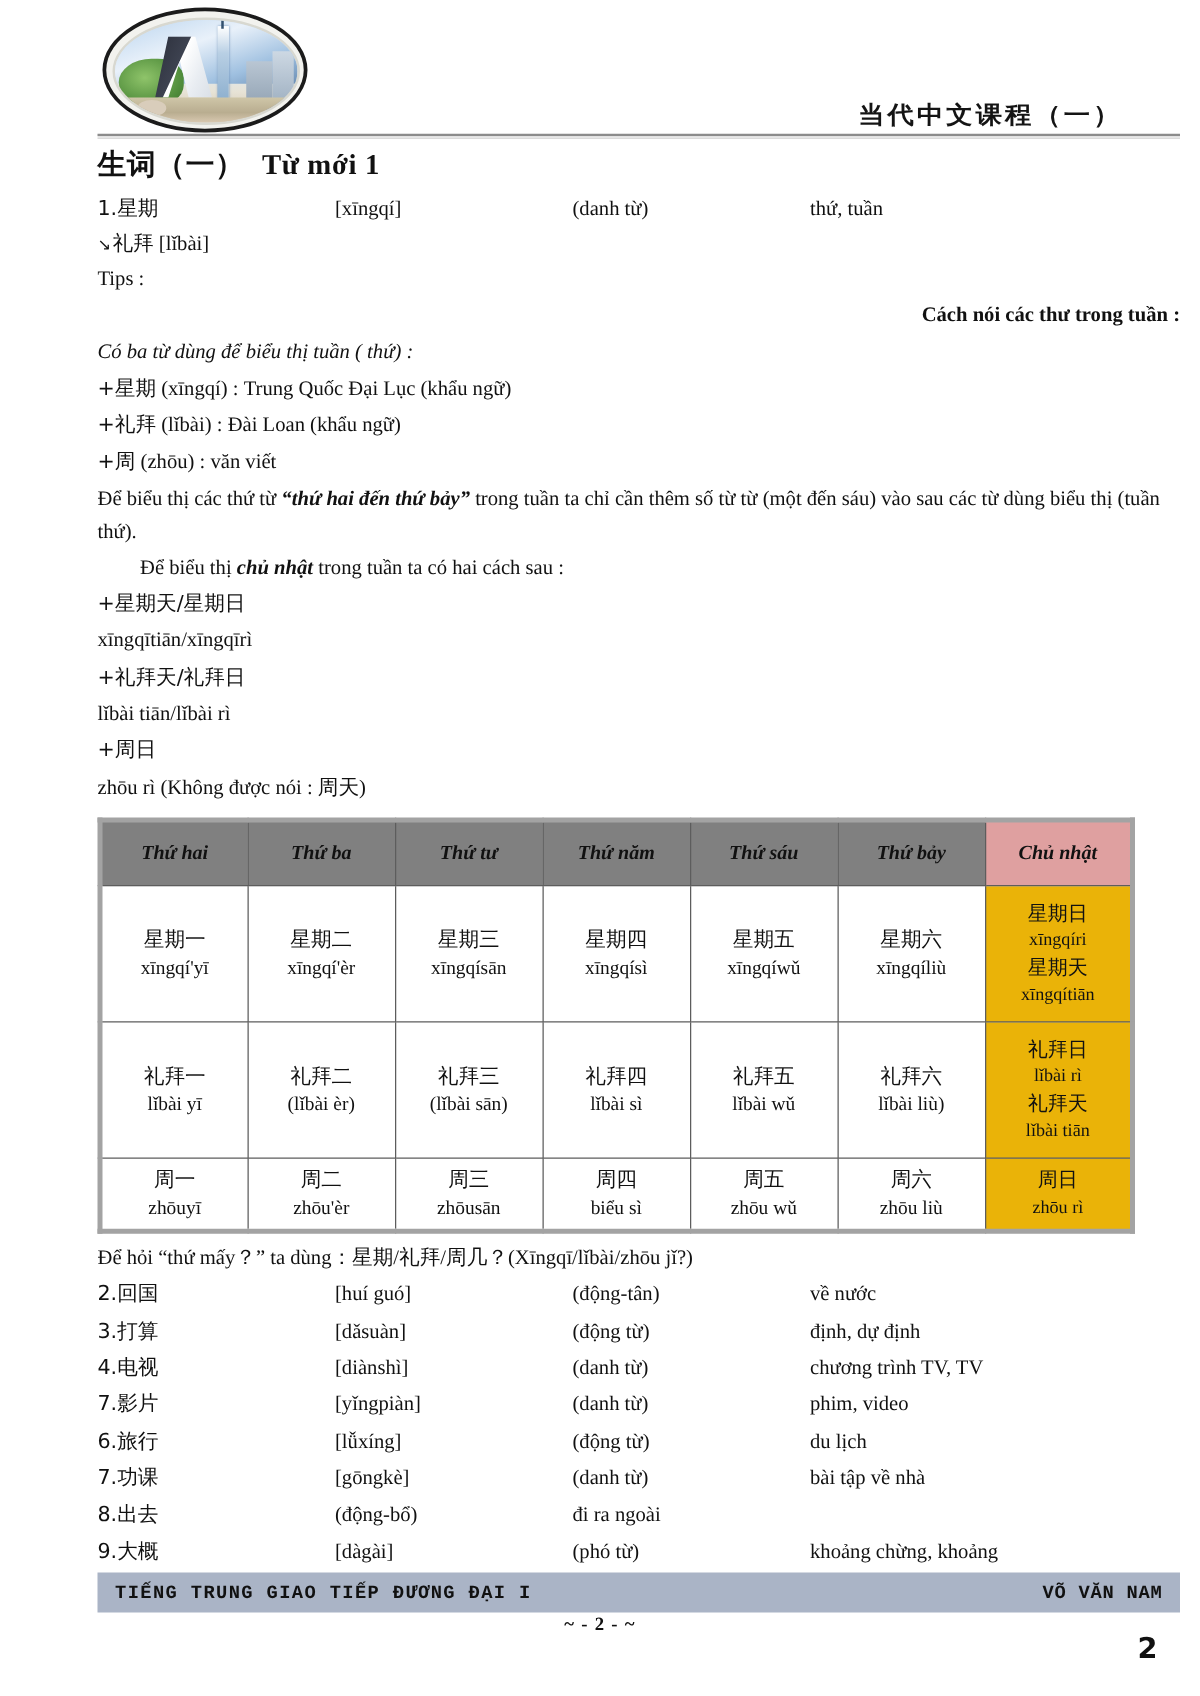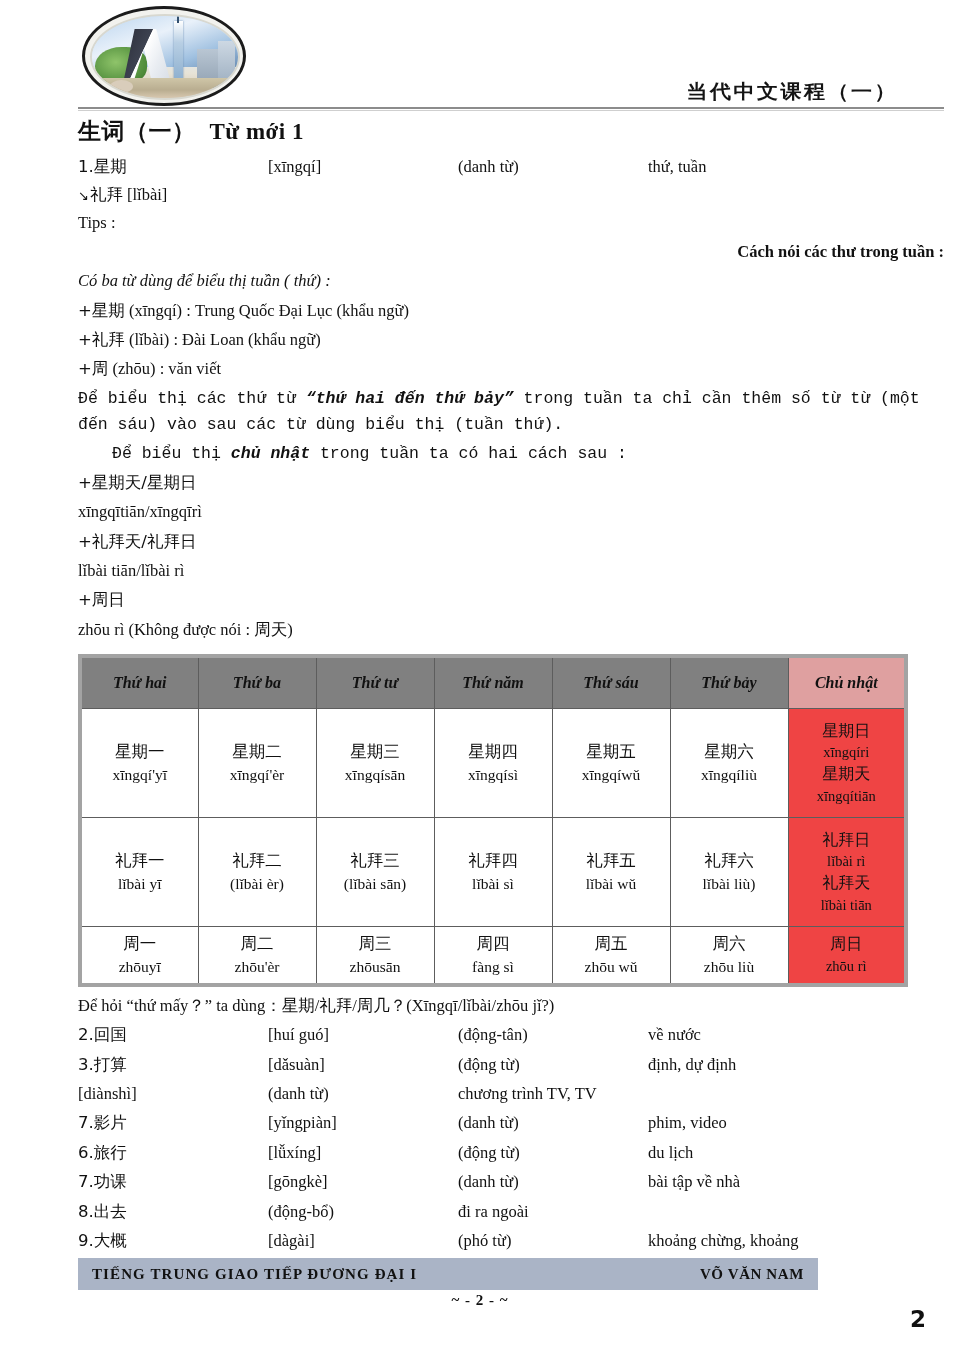--- a/index.html
+++ b/index.html
@@ -211,21 +211,20 @@
     line-height: 1.75;
   }
   .bullet-line {
     font-size: 16.5px;
     line-height: 1.78;
   }
   .para {
     font-size: 16.5px;
     line-height: 1.62;
     margin-top: 2px;
-    font-family: Liberation Mono, monospace;
   }
   .para .bi { font-weight: 700; font-style: italic; }
   .para-indent { text-indent: 34px; }
 
   .plain-line {
     font-size: 16.5px;
     line-height: 1.78;
   }
 
   
@@ -252,21 +251,21 @@
   }
   table.days thead th.sun {
     background: #dfa0a0;
   }
   table.days tbody td {
     background: #ffffff;
     font-size: 16px;
     line-height: 1.42;
   }
   table.days tbody td.sun {
-    background: #ef4444;
+    background: #eab308;
   }
   table.days tr.r1 td { height: 104px; }
   table.days tr.r2 td { height: 104px; }
   table.days tr.r3 td { height: 52px; }
   td .han {
     font-family: "DejaVu Sans", sans-serif;
     font-size: 16.5px;
     display: block;
   }
   td .py {
@@ -274,28 +273,29 @@
     font-size: 15.5px;
   }
   td.sun .han { font-size: 16px; }
   td.sun .py  { font-size: 14.5px; }
 
   
   .footer-bar {
     position: absolute;
     left: 78px;
     top: 1258px;
-    width: 740px;
+    width: 866px;
     height: 32px;
     background: #aab4c6;
     display: flex;
     align-items: center;
     justify-content: space-between;
     box-sizing: border-box;
     padding: 0 14px;
+    font-family: Liberation Mono, monospace;
   }
   .footer-left {
     font-size: 15px;
     font-weight: 700;
     letter-spacing: 1.1px;
     color: #111111;
     white-space: nowrap;
   }
   .footer-right {
     font-size: 15px;
@@ -481,21 +481,21 @@
           <td>
             <span class="han">周二</span>
             <span class="py">zhōu'èr</span>
           </td>
           <td>
             <span class="han">周三</span>
             <span class="py">zhōusān</span>
           </td>
           <td>
             <span class="han">周四</span>
-            <span class="py">fàng sì</span>
+            <span class="py">biểu sì</span>
           </td>
           <td>
             <span class="han">周五</span>
             <span class="py">zhōu wǔ</span>
           </td>
           <td>
             <span class="han">周六</span>
             <span class="py">zhōu liù</span>
           </td>
           <td class="sun">
@@ -515,20 +515,21 @@
         <span class="c-pos">(động-tân)</span>
         <span class="c-mean">về nước</span>
       </div>
       <div class="vocab-row">
         <span class="c-word cn">3.打算</span>
         <span class="c-pinyin">[dǎsuàn]</span>
         <span class="c-pos">(động từ)</span>
         <span class="c-mean">định, dự định</span>
       </div>
       <div class="vocab-row">
+        <span class="c-word cn">4.电视</span>
         <span class="c-pinyin">[diànshì]</span>
         <span class="c-pos">(danh từ)</span>
         <span class="c-mean">chương trình TV, TV</span>
       </div>
       <div class="vocab-row">
         <span class="c-word cn">7.影片</span>
         <span class="c-pinyin">[yǐngpiàn]</span>
         <span class="c-pos">(danh từ)</span>
         <span class="c-mean">phim, video</span>
       </div>

